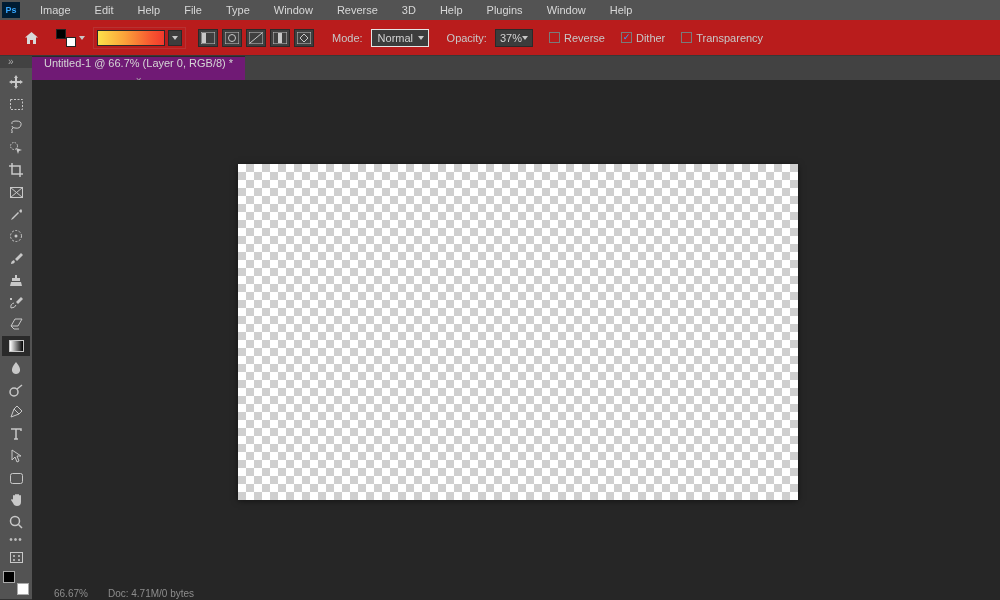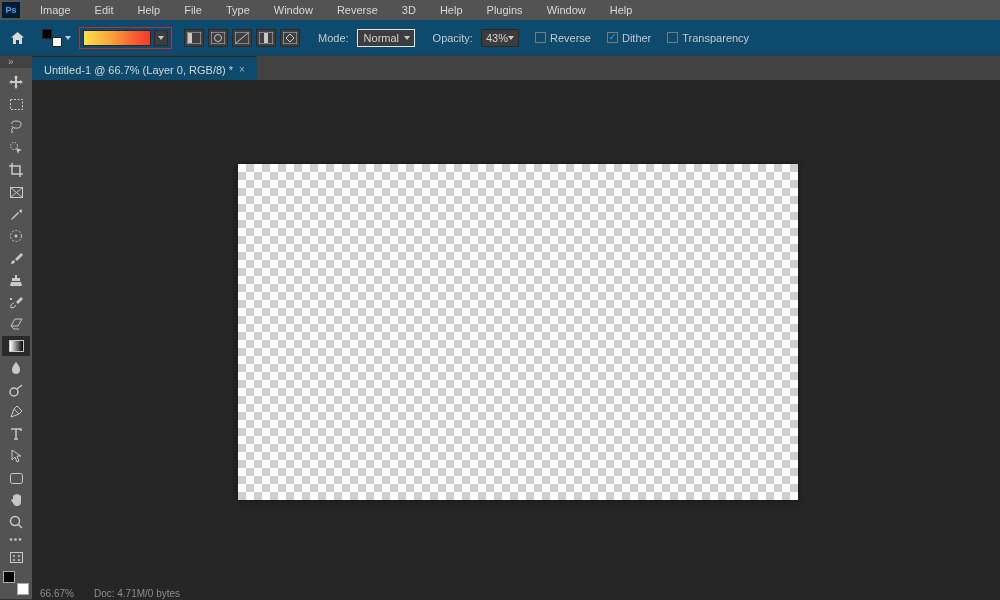--- a/index.html
+++ b/index.html
@@ -38,24 +38,24 @@
   .menu-item {
     padding: 0 8px;
     line-height: 20px;
     color: #d8d8d8;
     cursor: default;
   }
 
   
   .options-bar {
     height: 36px;
-    background: #0c4a6e;
+    background: #b91c1c;
     display: flex;
     align-items: center;
-    padding: 0 6px;
+    padding: 0 20px;
     gap: 8px;
     border-bottom: 1px solid #383838;
   }
   .home-icon {
     width: 22px; height: 22px;
     display: flex; align-items: center; justify-content: center;
   }
   .tiny-swatch-pair {
     position: relative;
     width: 20px; height: 18px;
@@ -129,26 +129,27 @@
   .chk-label { display: flex; align-items: center; margin-left: 8px; }
 
   
   .doc-tab-strip {
     height: 26px;
     background: #424242;
     display: flex; align-items: stretch;
     padding-left: 32px;
   }
   .doc-tab {
-    background: #0c4a6e;
+    background: #701a75;
     color: #d5d5d5;
     display: flex; align-items: center;
     padding: 0 12px; gap: 6px;
     font-size: 11px;
     border-top: 1px solid #2a2a2a;
+    flex-direction: column;
   }
   .tab-close { font-size: 10px; color: #aaa; }
   .doc-tab-handle {
     position:absolute; left:8px; top:56px; color:#a9a9a9; font-size:10px;
     letter-spacing:-1px;
   }
 
   
   .toolbar {
     position: absolute;
@@ -199,21 +200,21 @@
 
   
   .status-bar {
     position: absolute;
     left: 32px; right: 0; bottom: 0;
     height: 14px;
     background: #262626;
     color: #8d8d8d;
     font-size: 10px;
     display: flex; align-items: center;
-    padding: 0 8px; gap: 20px;
+    padding: 0 22px; gap: 20px;
   }
 </style>
 </head>
 <body>
 
 <div class="menubar">
   <div class="app-icon">Ps</div>
   <div class="menu-item">Image</div>
   <div class="menu-item">Edit</div>
   <div class="menu-item">Help</div>
@@ -284,21 +285,21 @@
   </div>
 
   <span class="label">Mode:</span>
   <div class="dropdown">
     <span>Normal</span>
     <span class="caret"></span>
   </div>
 
   <span class="label">Opacity:</span>
   <div class="opacity-box">
-    <span>43%</span>
+    <span>37%</span>
     <span class="caret"></span>
   </div>
 
   <label class="chk-label">
     <span class="checkbox"></span>
     <span>Reverse</span>
   </label>
   <label class="chk-label">
     <span class="checkbox checked"></span>
     <span>Dither</span>

